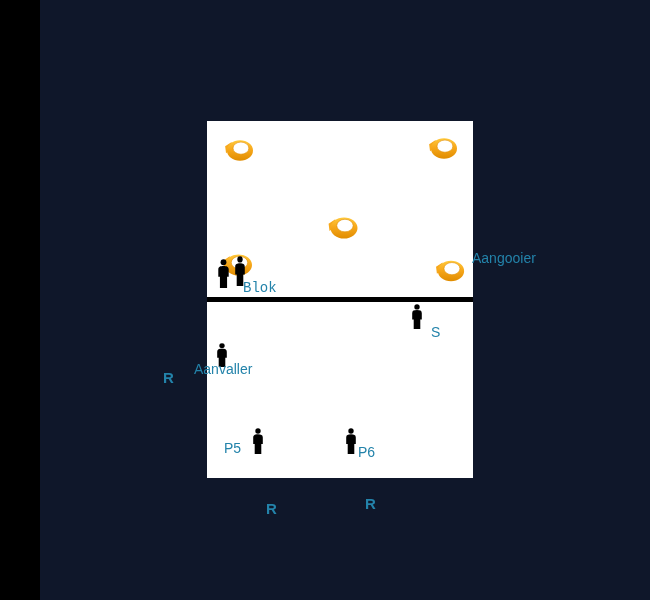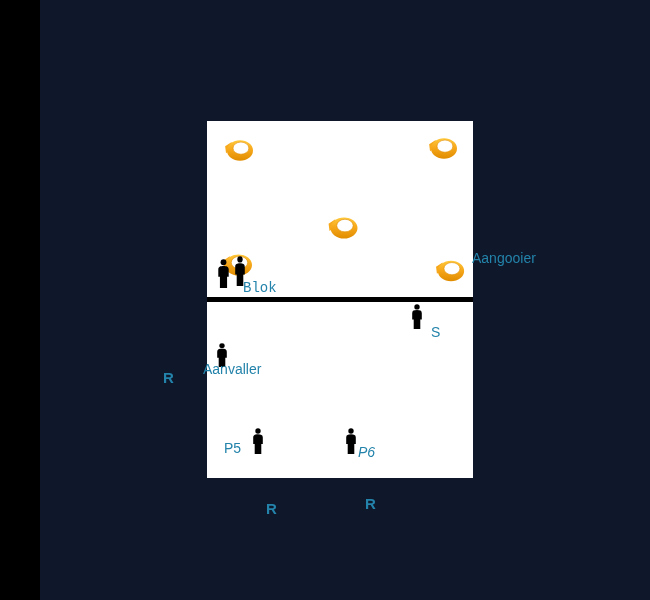--- a/index.html
+++ b/index.html
@@ -133,19 +133,19 @@
     </div>
     <div class="person-icon" style="left: 305px; top: 428px; width: 12px; height: 26px;">
       <svg viewBox="0 0 12 26" width="100%" height="100%" preserveAspectRatio="none">
         <circle cx="6" cy="3" r="2.7" fill="#000000"></circle>
         <path fill="#000000" d="M1.2,9.5 C1.2,6.9 3,6.3 6,6.3 C9,6.3 10.8,6.9 10.8,9.5 L10.8,16 L9.3,16 L9.3,26 L2.7,26 L2.7,16 L1.2,16 Z"></path>
       </svg>
     </div>
     <span class="diagram-label" style="left: 432px; top: 251px; color: rgb(35, 131, 170);">Aangooier</span>
     <span class="diagram-label" style="left: 203px; top: 281px; color: rgb(35, 131, 170); font-family: Liberation Mono, monospace;">Blok</span>
     <span class="diagram-label" style="left: 391px; top: 325px; color: rgb(35, 131, 170);">S</span>
-    <span class="diagram-label" style="left: 163px; top: 362px; color: rgb(35, 131, 170);">Aanvaller</span>
+    <span class="diagram-label" style="left: 154px; top: 362px; color: rgb(35, 131, 170);">Aanvaller</span>
     <span class="diagram-label" style="left: 184px; top: 441px; color: rgb(35, 131, 170);">P5</span>
-    <span class="diagram-label" style="left: 318px; top: 445px; color: rgb(35, 131, 170); font-style: italic;">P6</span>
+    <span class="diagram-label" style="left: 318px; top: 445px; color: rgb(35, 131, 170);">P6</span>
     <span class="diagram-label bold" style="left: 123px; top: 370px; color: rgb(35, 131, 170);">R</span>
     <span class="diagram-label bold" style="left: 226px; top: 501px; color: rgb(35, 131, 170);">R</span>
     <span class="diagram-label bold" style="left: 325px; top: 496px; color: rgb(35, 131, 170);">R</span>
   </div>
 
 </body></html>

